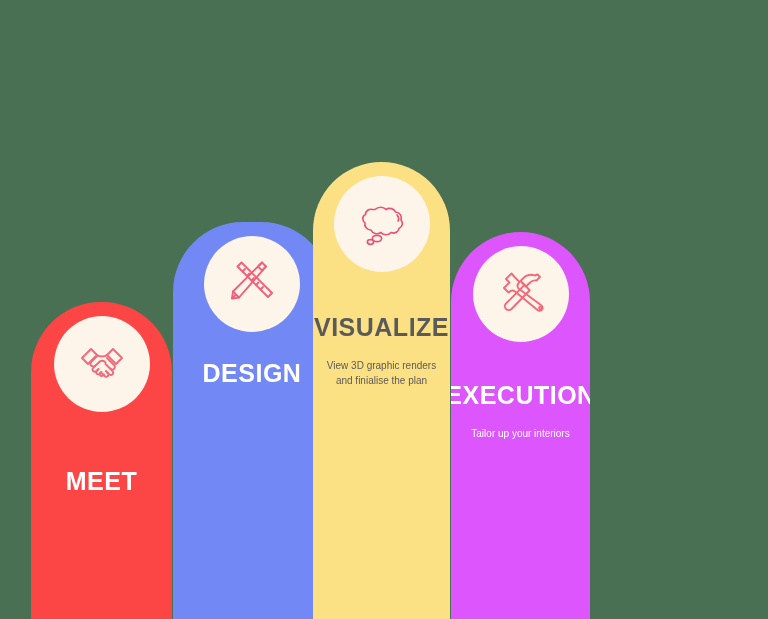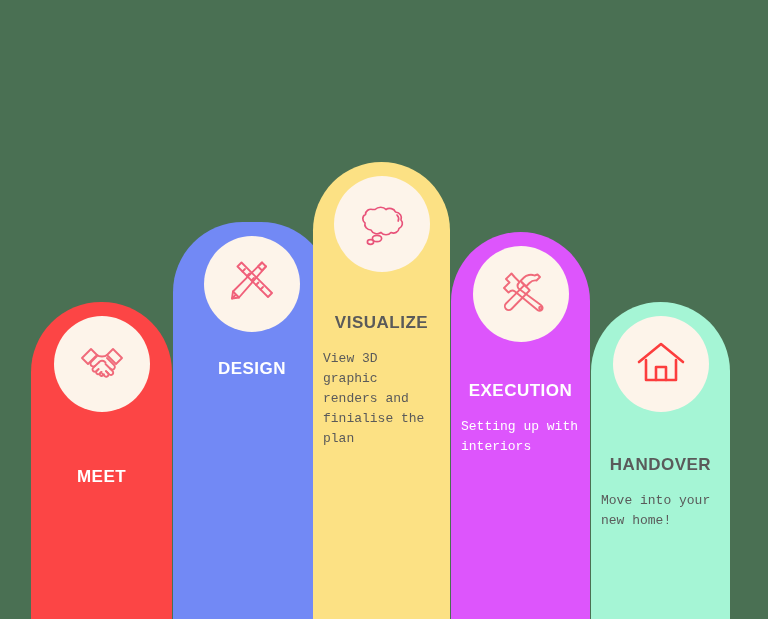--- a/index.html
+++ b/index.html
@@ -37,32 +37,32 @@
     display: flex;
     align-items: center;
     justify-content: center;
     flex: none;
   }
   .icon-circle svg {
     display: block;
   }
   .card-title {
     font-family: "Liberation Sans", sans-serif;
-    font-size: 17px;
+    font-size: 25px;
     font-weight: bold;
     letter-spacing: 0.5px;
     text-align: center;
     line-height: 1.1;
     white-space: nowrap;
   }
   .card-desc {
-    font-family: Liberation Mono, monospace;
-    font-size: 13px;
+    font-family: Liberation Sans, sans-serif;
+    font-size: 10px;
     line-height: 1.55;
-    text-align: left;
+    text-align: center;
     letter-spacing: 0px;
     padding: 0 10px;
     box-sizing: border-box;
     width: 100%;
   }
 
   
   .card-meet     { left: 31px;  width: 141px; top: 302px; }
   .card-design   { left: 173px; width: 158px; top: 222px; }
   .card-visualize{ left: 313px; width: 137px; top: 162px; }
@@ -154,30 +154,17 @@
           <path d="M18.5 7.5 L13 13 L16.5 16.5 L11 22 L15.5 26.5 C17.5 24.5 20 24 22 25.5 L44.5 44 C46 45.2 48 45 49 43.6 C50 42.2 49.6 40.3 48.2 39.3 L25.5 22.5 C24 20.5 24.5 18 26.5 16 L22 11.5 L18.5 7.5 Z"></path>
           <circle cx="47.5" cy="42" r="1.4"></circle>
 
           <path d="M41.5 9.5 C38 8, 33.5 9, 31 11.5 L27.5 15 L33 20.5 L36.5 17 C38.5 15 41 14 43.5 14.5 L47 11 L44.5 8.5 Z"></path>
           <path d="M31.5 19 L13 37.5 C11.5 39 11.5 41.5 13 43 C14.5 44.5 17 44.5 18.5 43 L36.5 24.5"></path>
           <path d="M29 16.5 L36.5 24"></path>
         </svg>
       </span>
     </div>
     <div class="card-title" style="color:#ffffff;">EXECUTION</div>
-    <div class="card-desc" style="color:#ffffff;">Setting up with interiors</div>
+    <div class="card-desc" style="color:#ffffff;">Tailor up your interiors</div>
   </div>
 
-  <div class="card card-handover" style="background:#a5f5d5;">
-    <div class="icon-circle" style="background: rgb(253, 244, 234);">
-      <span>
-        <svg width="56" height="56" viewBox="0 0 56 56" fill="none" stroke="#fc3d3d" stroke-width="2.6" stroke-linecap="round" stroke-linejoin="round">
-          <path d="M6 26 L28 8 L50 26"></path>
-          <path d="M13 24 L13 44 L43 44 L43 24"></path>
-          <path d="M23 44 L23 31 L33 31 L33 44"></path>
-        </svg>
-      </span>
-    </div>
-    <div class="card-title" style="color:#5a5a5a;">HANDOVER</div>
-    <div class="card-desc" style="color:#5a5a5a;">Move into your new home!</div>
-  </div>
 
 </div>
 
 </body></html>

